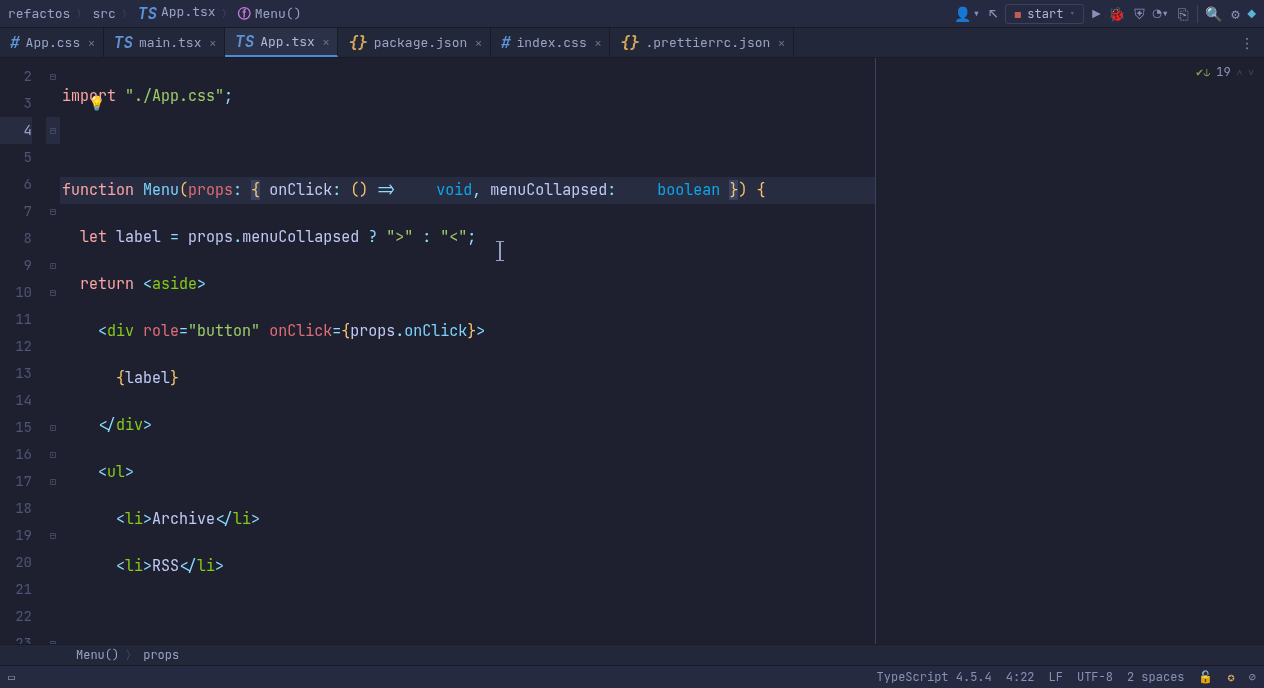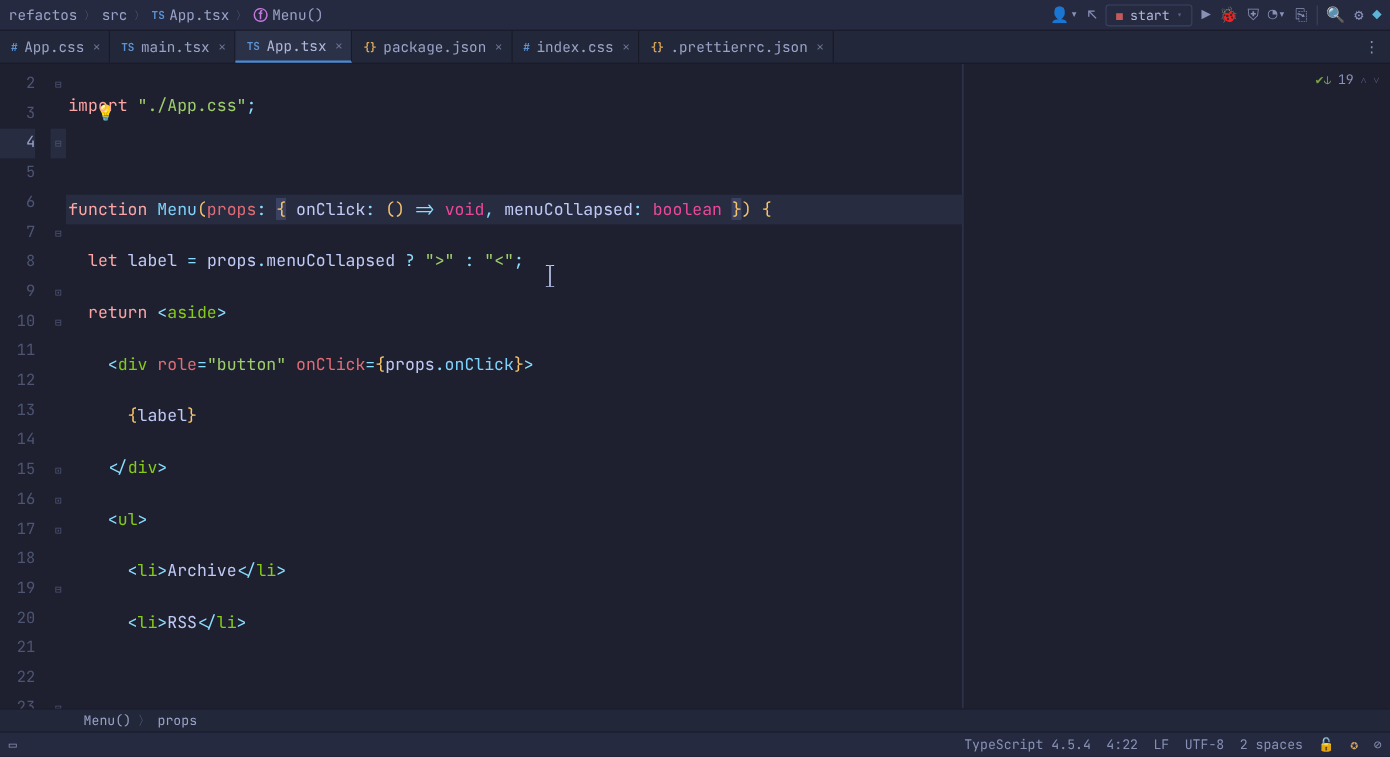--- a/index.html
+++ b/index.html
@@ -16,21 +16,21 @@
 .nav {
   height: 28px;
   background: #252a40;
   display: flex;
   align-items: center;
   padding: 0 8px;
   border-bottom: 1px solid #181a26;
 }
 .breadcrumbs { display: flex; align-items: center; gap: 4px; font-size: 13px; color: #9aa3c7; }
 .bc-sep { color: #5a6284; padding: 0 2px; }
-.bc-item { display: flex; align-items: center; gap: 4px; }
+.bc-item { display: flex; align-items: flex-start; gap: 4px; }
 .nav-right { margin-left: auto; display: flex; align-items: center; gap: 8px; }
 .nav-right .icon { color: #8891b5; }
 .run-box {
   border: 1px solid #3b4261;
   padding: 1px 8px;
   border-radius: 3px;
   display: flex;
   align-items: center;
   gap: 6px;
   font-size: 12px;
@@ -99,21 +99,21 @@
   content: "";
   position: absolute;
   left: -60px; right: 0; top: 0; bottom: 0;
   background: #272c41;
   z-index: -1;
 }
 
 
 .kw  { color: #fca5a5; }
 .fn  { color: #7dd3fc; }   
-.typ { color: #ec4899; }   
+.typ { color: #0ea5e9; margin-left: 32px; }   
 .str { color: #9ece6a; }   
 .pun { color: #89ddff; }   
 .prop{ color: #e06c75; }   
 .tag { color: #84cc16; }
 .par { color: #f7c46c; }
 .id  { color: #c0caf5; }
 .op  { color: #89ddff; }
 .bracket-hi { background: #3b4261; }
 .caret-rect { background: #355079; }
 
@@ -176,21 +176,21 @@
   background: #252a40;
   display: flex;
   align-items: center;
   padding: 0 8px;
   font-size: 12px;
   color: #8891b5;
   gap: 14px;
 }
 .statusbar .left { flex: 1; display: flex; align-items: center; gap: 6px; }
 .statusbar .right { display: flex; align-items: center; gap: 14px; }
-.file-icon { color: #d66f6f; font-size: 10px; font-weight: bold; }
+.file-icon { color: #d66f6f; font-size: 16px; font-weight: bold; font-style: italic; }
 .file-icon.ts { color: #5c93d6; }
 .file-icon.json { color: #d6a65c; }
 .file-icon.css { color: #5c93d6; }
 .chev { font-size: 10px; color: #5a6284; }
 .play { color: #7bc26a; }
 .bug { color: #7bc26a; }
 .stop { color: #c25a5a; }
 .person { color: #8891b5; }
 .hammer { color: #7bc26a; }
 </style>

